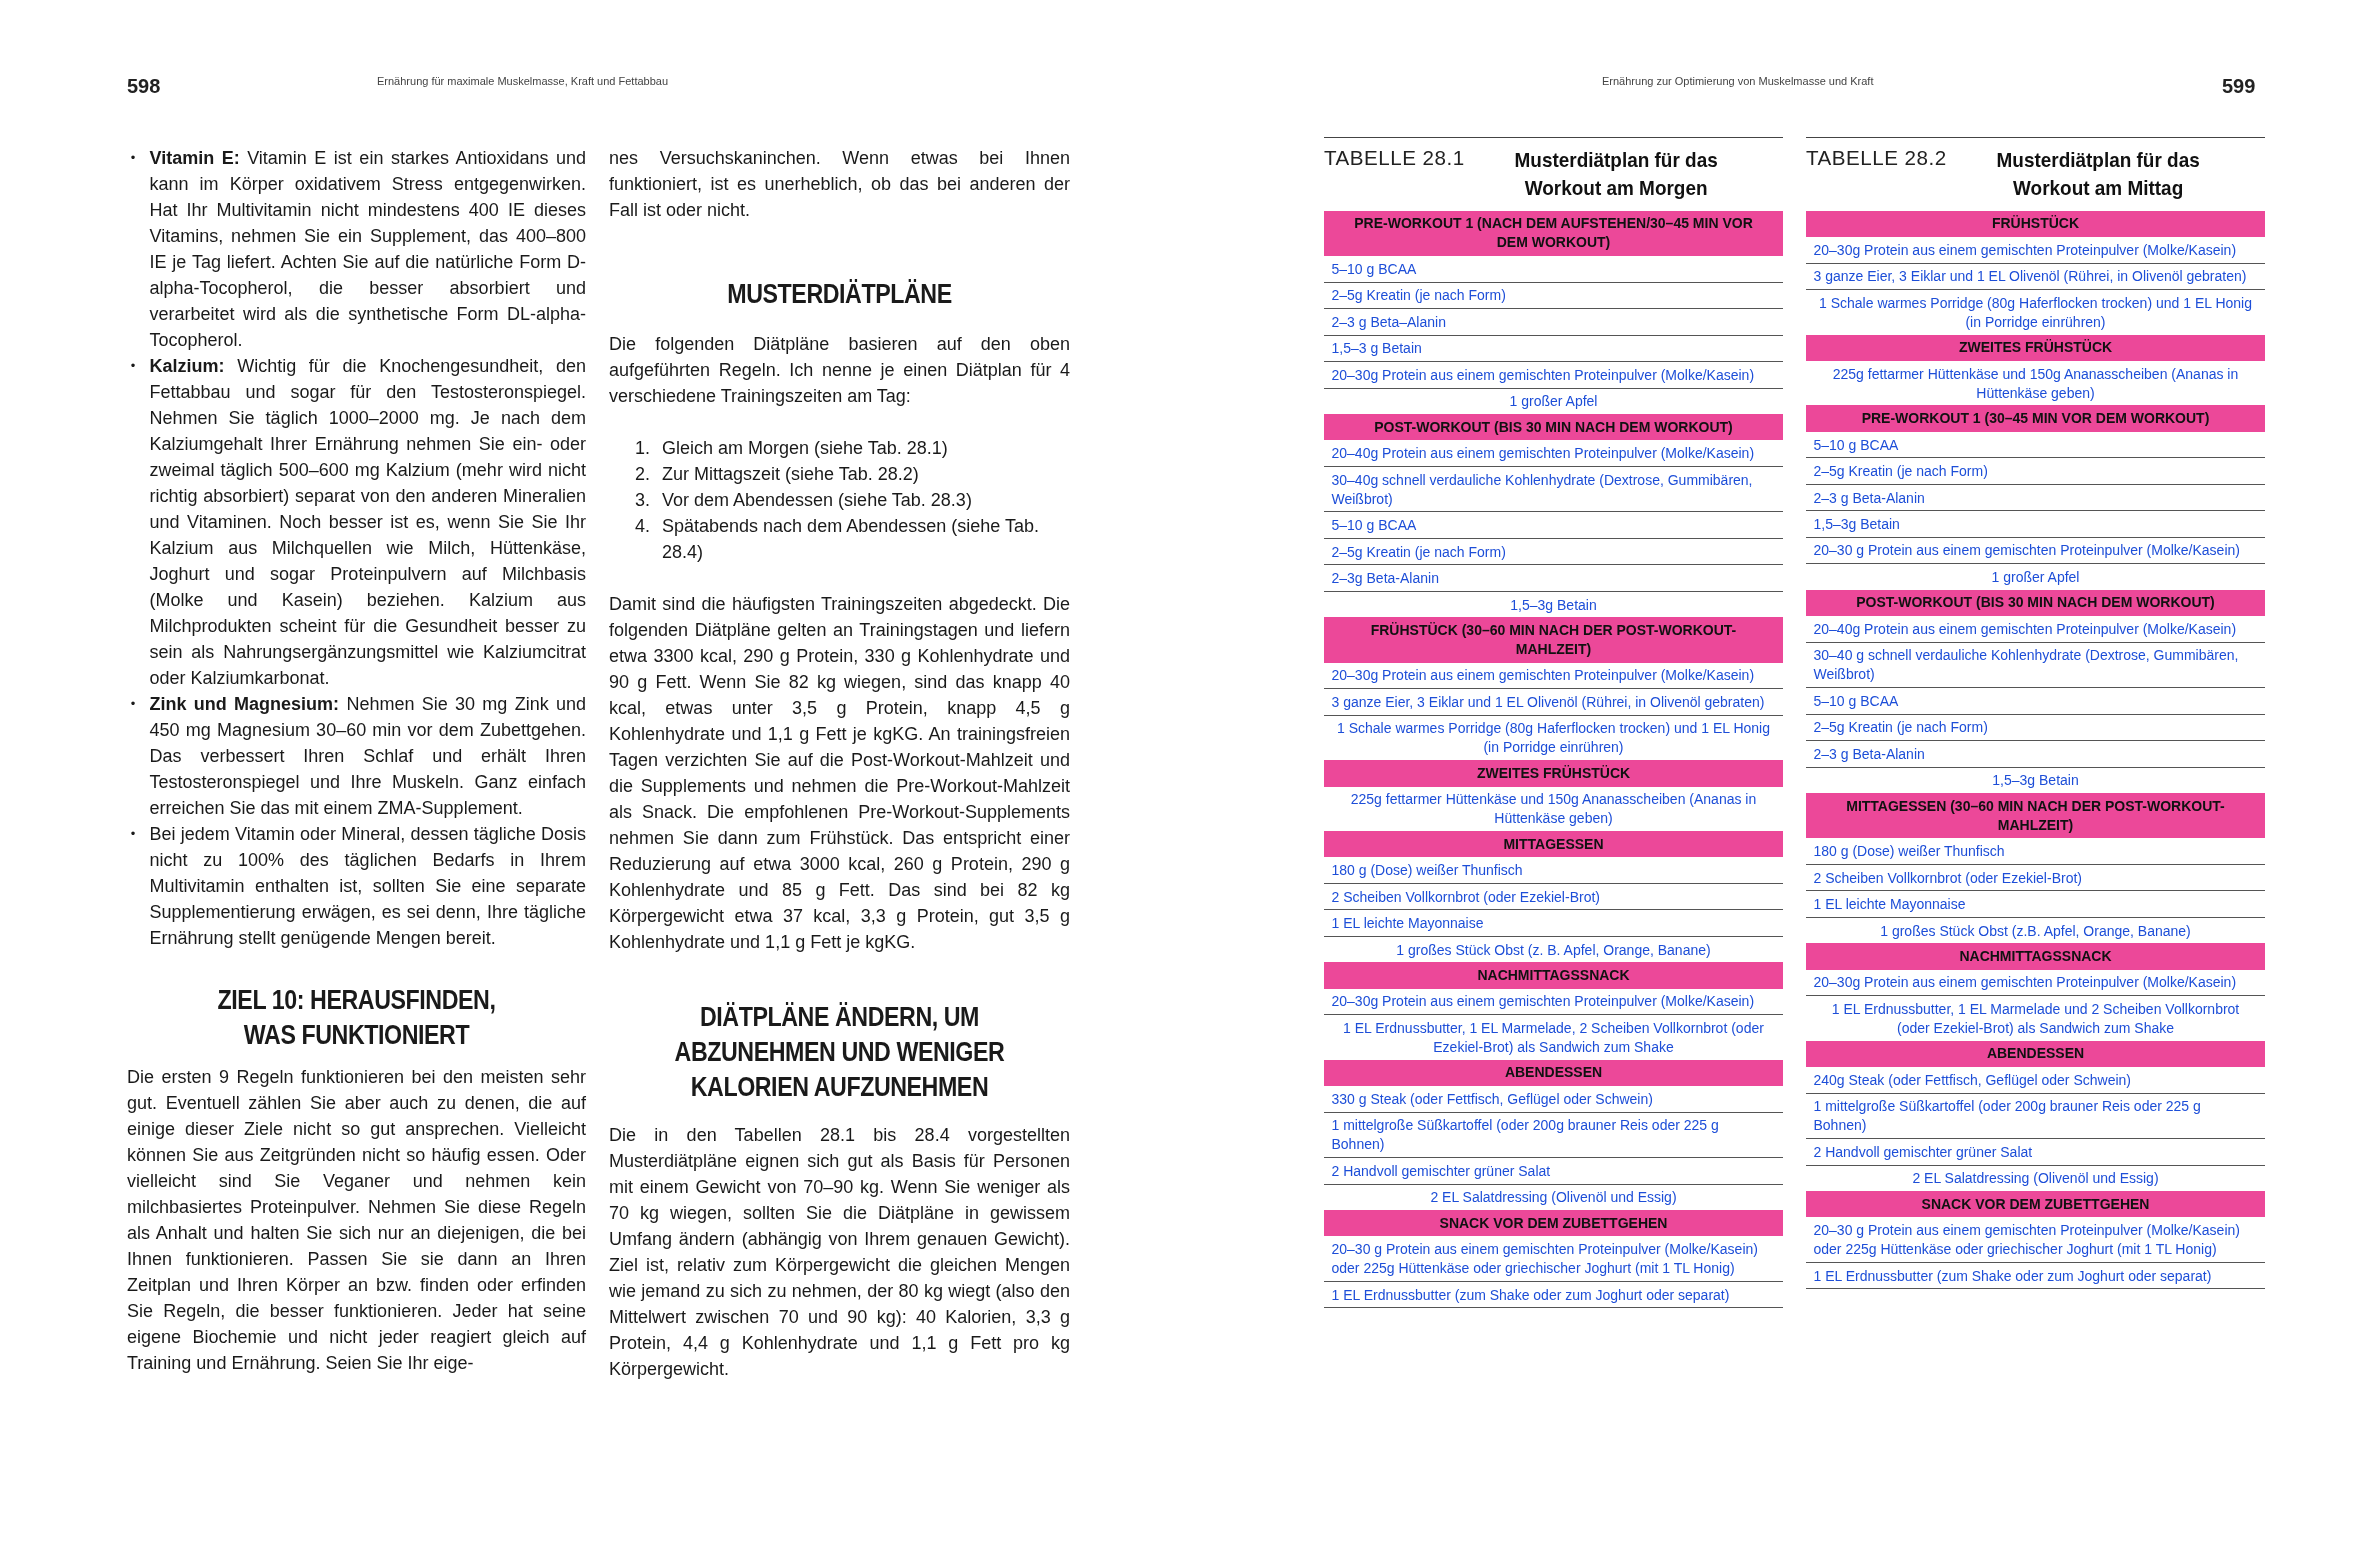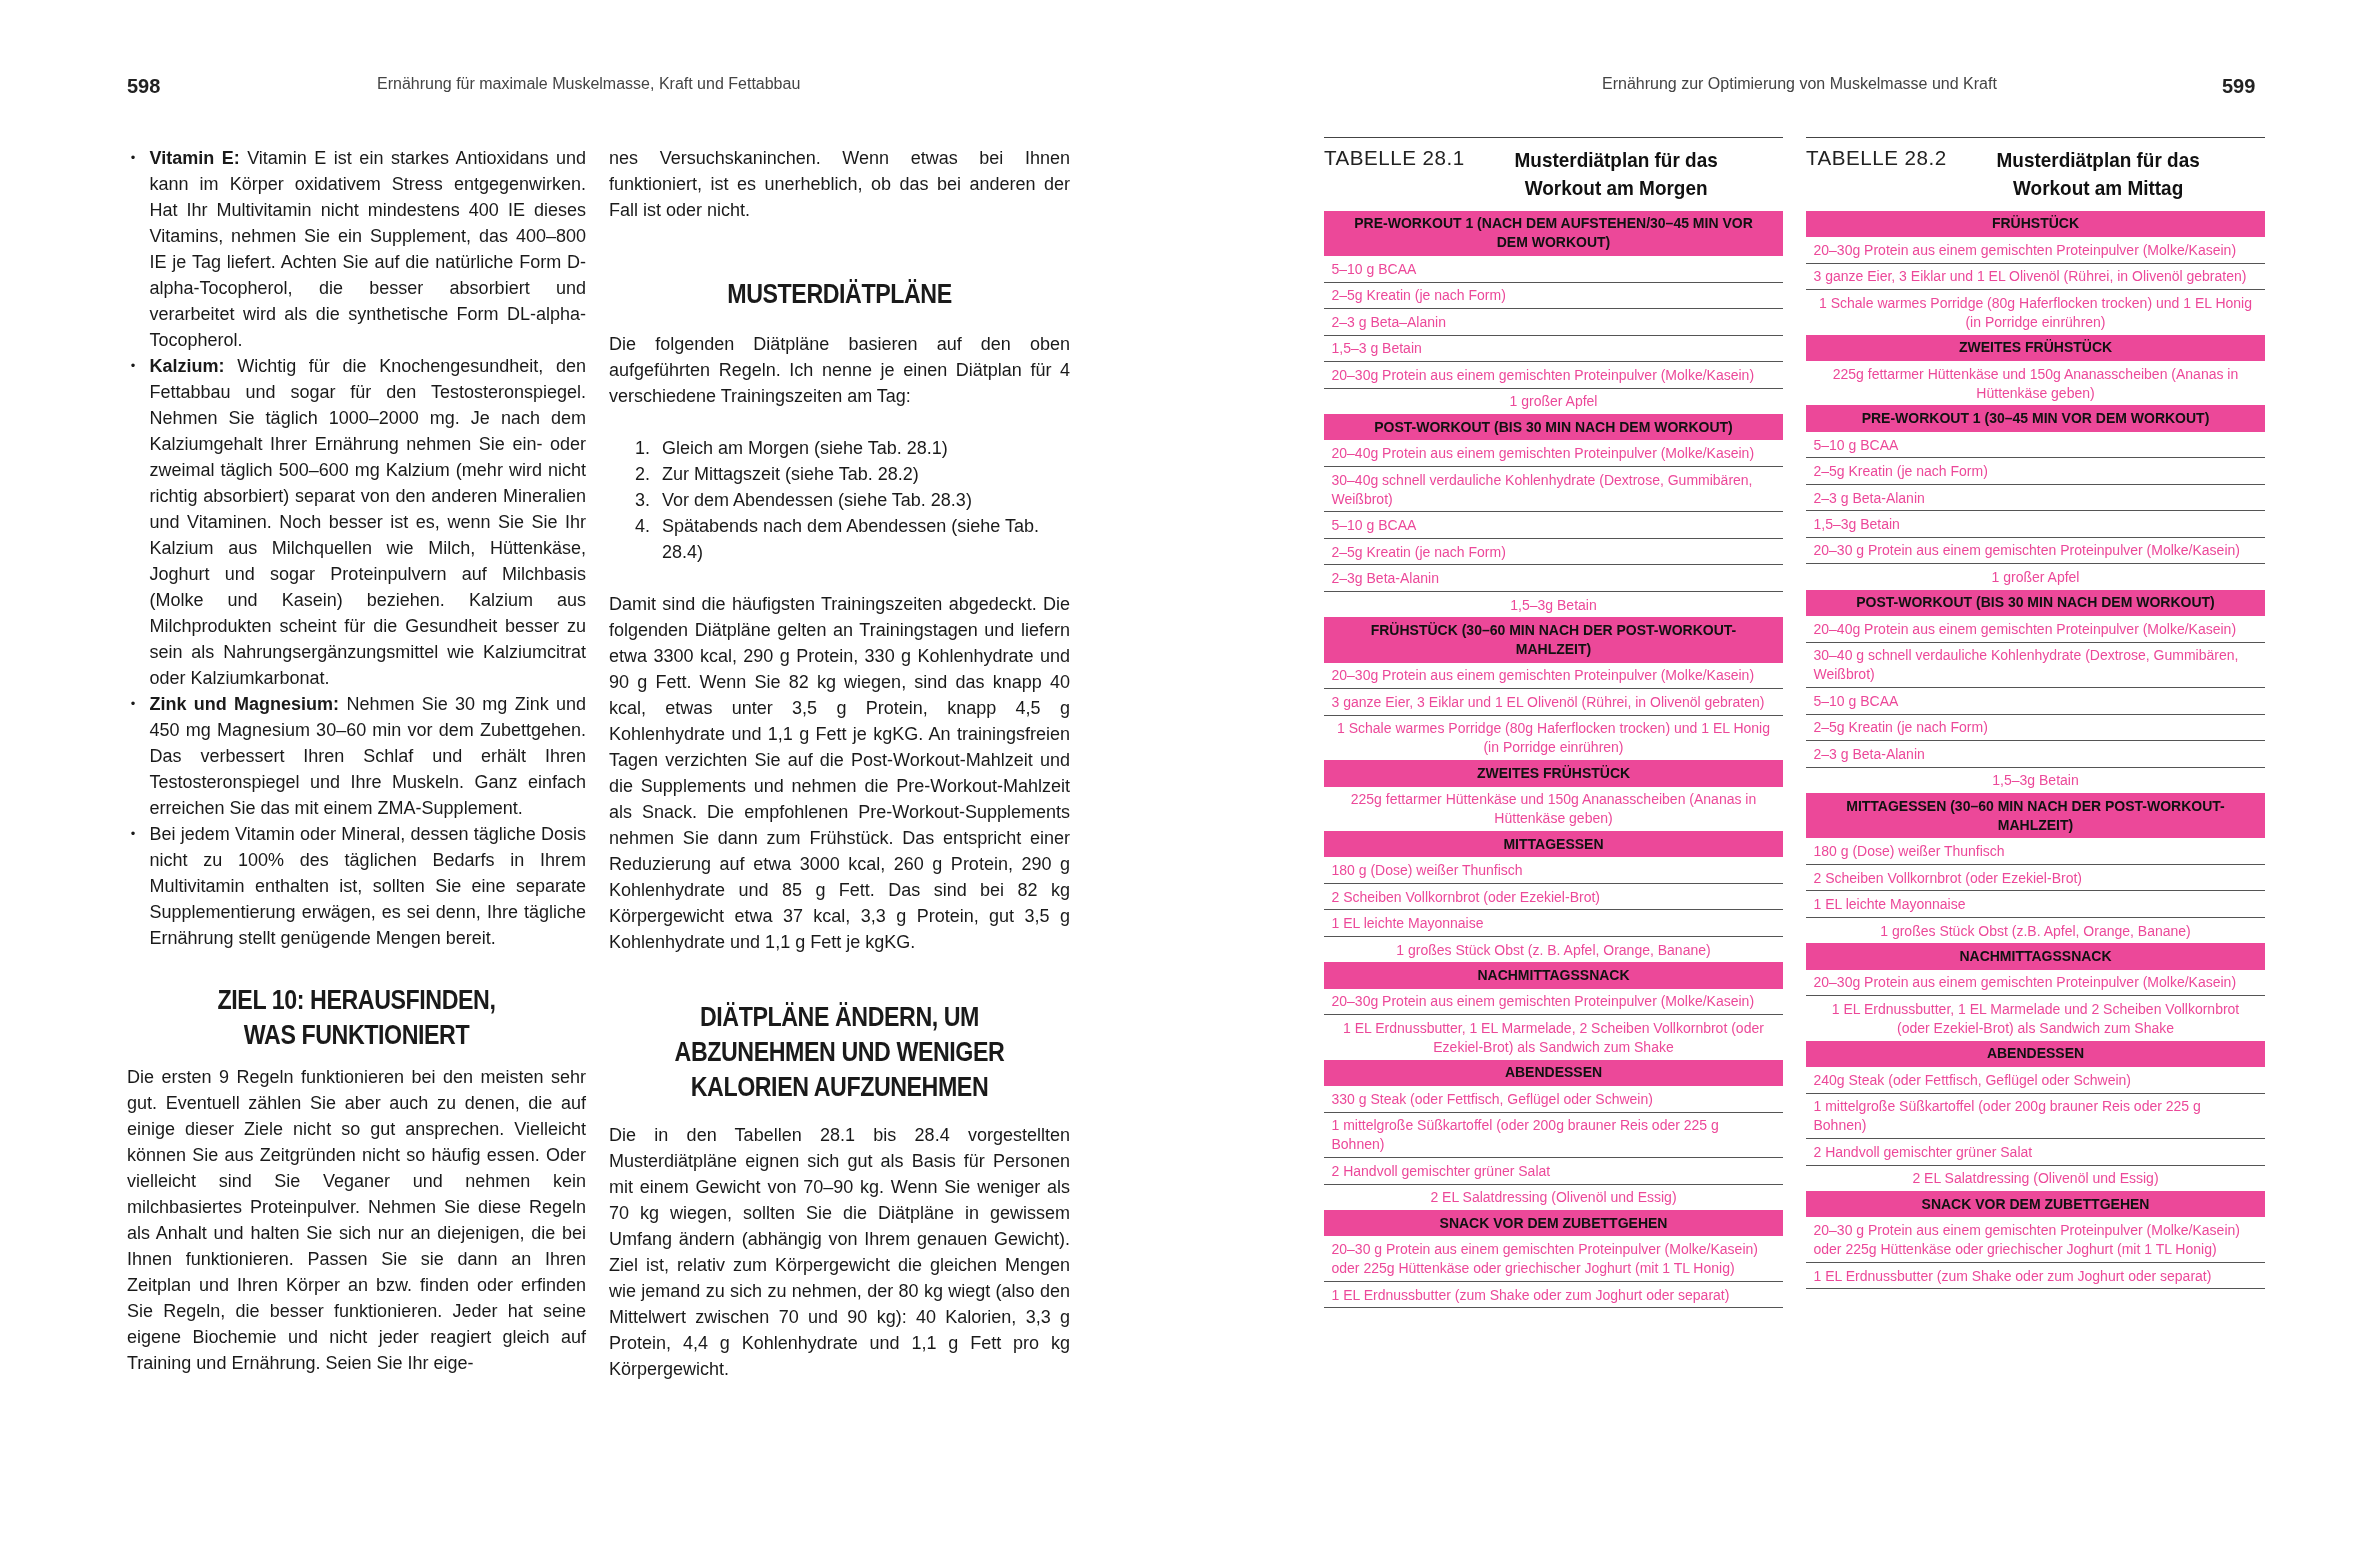--- a/index.html
+++ b/index.html
@@ -4,21 +4,21 @@
 <style>
   * { box-sizing: border-box; margin: 0; padding: 0; }
   html, body { width: 2379px; height: 1550px; background: #ffffff; overflow: hidden; }
   body { font-family: "Liberation Sans", sans-serif; color: #1a1a1a; position: relative; }
 
   .page { position: absolute; top: 0; height: 1550px; }
   .page-left { left: 0; width: 1190px; }
   .page-right { left: 1190px; width: 1189px; }
 
   .page-num { position: absolute; top: 75px; font-weight: bold; font-size: 20px; color: #222; }
-  .running-head { position: absolute; top: 75px; font-size: 16px; color: #444; font-family: "Liberation Sans", sans-serif; }
+  .running-head { position: absolute; top: 75px; font-size: 11px; color: #444; font-family: "Liberation Sans", sans-serif; }
 
   .col { position: absolute; top: 145px; font-size: 18px; line-height: 26px; text-align: justify; hyphens: manual; }
   .col-a { left: 127px; width: 459px; }
   .col-b { left: 609px; width: 461px; }
 
   ul.bullets { list-style: none; }
   ul.bullets li { position: relative; padding-left: 22.5px; }
   ul.bullets li::before { content: "•"; position: absolute; left: 3.7px; top: 0; font-size: 13px; }
   ul.bullets b { font-weight: bold; }
 
@@ -34,21 +34,21 @@
   
   .tbl { position: absolute; top: 137px; width: 459px; }
   .tbl-1 { left: 134px; }
   .tbl-2 { left: 616px; }
   .tbl-rule { border-top: 1.4px solid #444; }
   .tbl-caption { display: flex; padding-top: 7.5px; padding-bottom: 5.6px; }
   .tbl-label { font-size: 20.6px; font-weight: normal; color: #222; letter-spacing: 0.5px; white-space: nowrap; width: 150px; }
   .tbl-title { font-size: 20.6px; font-weight: bold; line-height: 28px; color: #111; text-align: center; flex: 1; transform: scaleX(0.92); transform-origin: left; }
   .tbl-body { margin-top: 3.7px; }
   .tbl-section { background: #ec4899; font-weight: bold; font-size: 14px; line-height: 19px; text-align: center; padding: 3.7px 19px 3.7px 19px; color: #111; }
-  .tbl-row { font-size: 14px; line-height: 19px; padding: 3.7px 7.5px 2.8px 7.5px; border-bottom: 1.4px solid #555; color: #ec4899; }
+  .tbl-row { font-size: 14px; line-height: 19px; padding: 3.7px 7.5px 2.8px 7.5px; border-bottom: 1.4px solid #555; color: #1d4ed8; }
   .tbl-row.last-before-section { border-bottom: none; text-align: center; }
 </style>
 </head>
 <body>
 
 <div class="page page-left">
   <div class="page-num" style="left:127px;">598</div>
   <div class="running-head" style="left:377px;">Ernährung für maximale Muskelmasse, Kraft und Fettabbau</div>
 
   <div class="col col-a">

